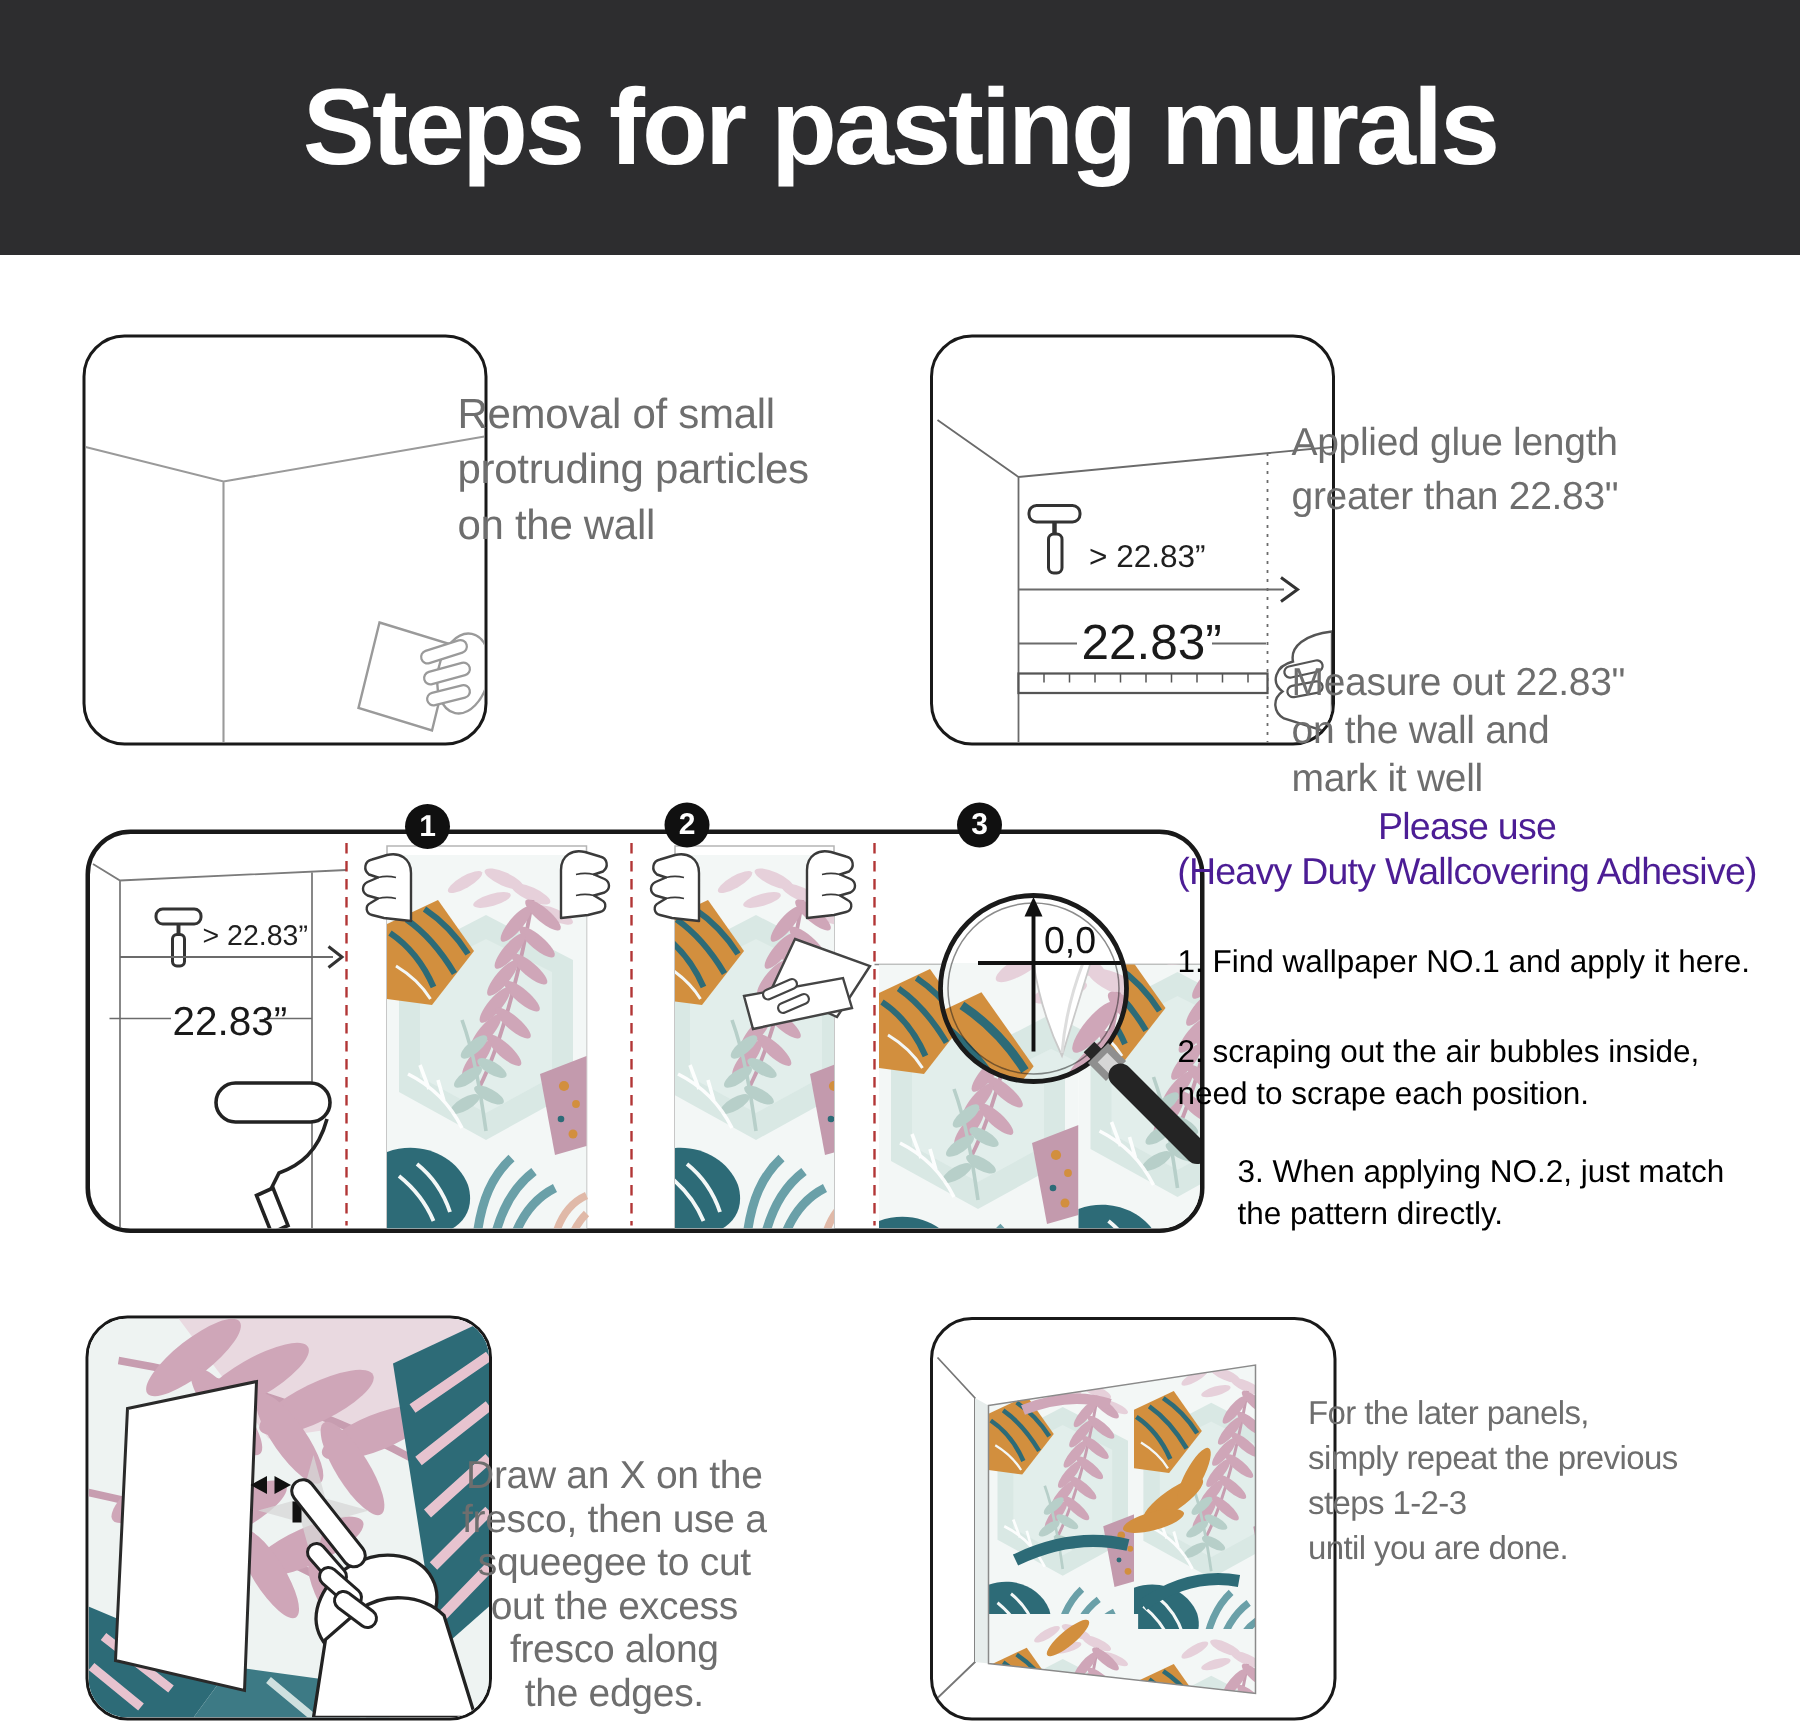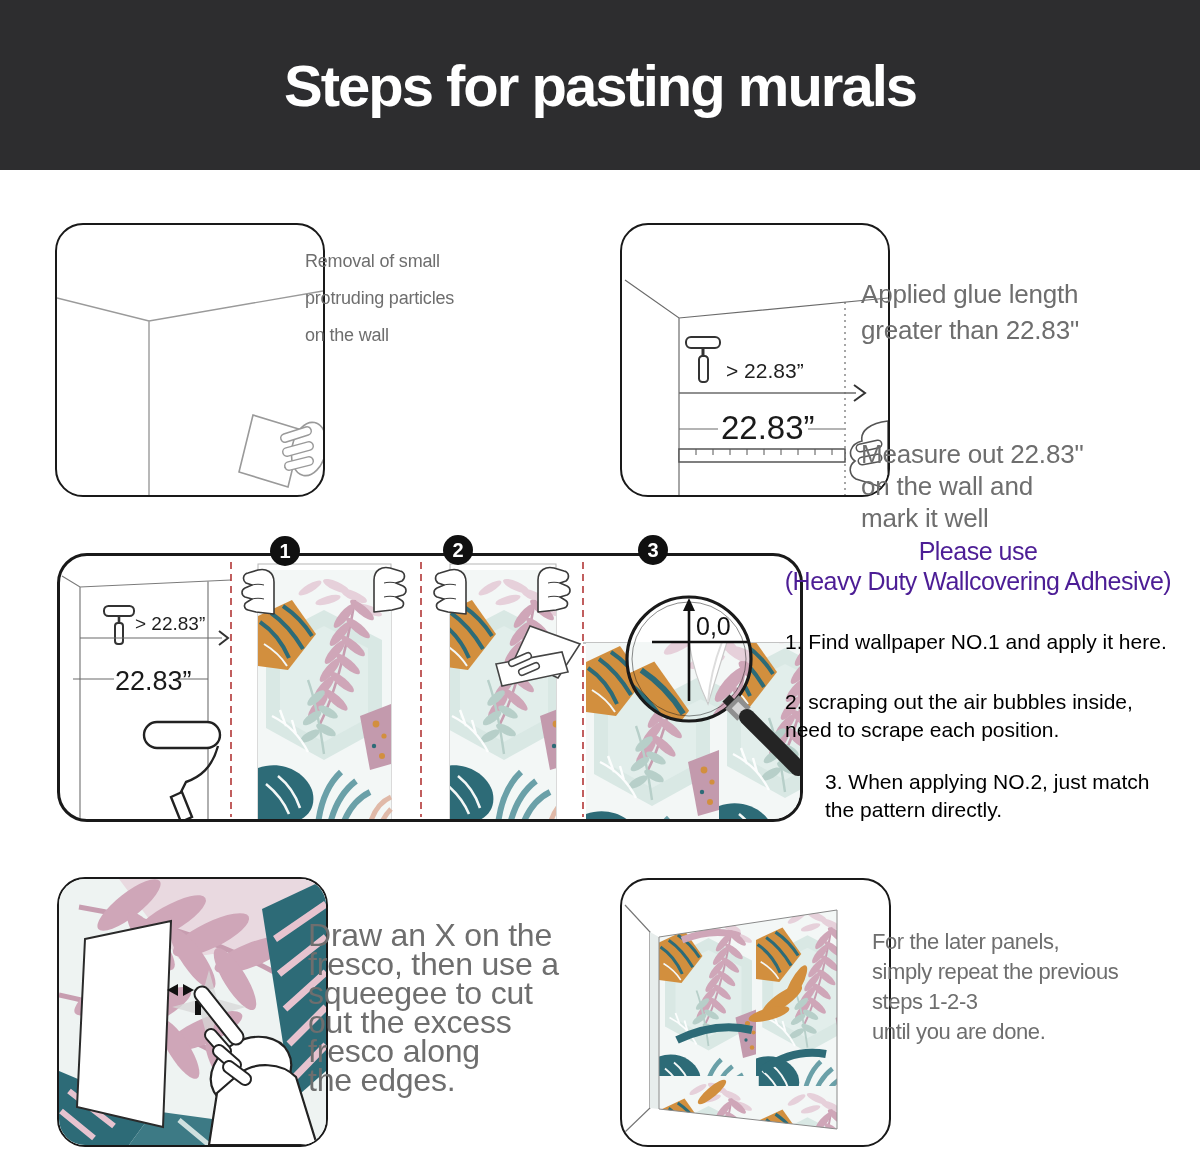--- a/index.html
+++ b/index.html
@@ -1,30 +1,30 @@
 <!DOCTYPE html>
 <html><head>
 <meta charset="utf-8">
 <style>
   html,body{margin:0;padding:0;background:#ffffff;}
   .canvas{position:relative;width:1200px;height:1152px;background:#ffffff;overflow:hidden;
           font-family:"Liberation Sans",sans-serif;}
   .header{position:absolute;left:0;top:0;width:1200px;height:170px;background:#2d2d2f;
           display:flex;align-items:center;justify-content:center;}
-  .header h1{margin:0;color:#ffffff;font-size:58px;font-weight:700;letter-spacing:-2px;
+  .header h1{margin:0;color:#ffffff;font-size:72px;font-weight:700;letter-spacing:-2px;
              font-family:"Liberation Sans",sans-serif;}
   .card{position:absolute;background:#ffffff;border:2px solid #191919;border-radius:28px;
         overflow:hidden;box-sizing:border-box;margin-left:40px;}
   .card svg{position:absolute;left:0;top:0;width:100%;height:100%;display:block;}
   #card-steps{border-radius:30px;border-width:3px;}
   .caption{position:absolute;color:#6e6e6e;white-space:pre-line;letter-spacing:-0.2px;}
-  .cap-a{left:305px;top:243px;font-size:18px;line-height:37px;}
+  .cap-a{left:305px;top:257px;font-size:28px;line-height:37px;}
   .cap-b1{left:861px;top:276px;font-size:26px;line-height:36px;}
   .cap-b2{left:861px;top:438px;font-size:26px;line-height:32px;}
-  .cap-c{left:308px;top:921px;font-size:32px;line-height:29px;}
+  .cap-c{left:308px;top:969px;font-size:26px;line-height:29px;text-align:center;}
   .cap-d{left:872px;top:927px;font-size:22px;line-height:30px;letter-spacing:-0.4px;}
   .adhesive-note{left:782px;top:536px;width:392px;font-size:25px;line-height:30px;
                  text-align:center;color:#4c1d95;letter-spacing:-0.5px;}
   .instr{position:absolute;left:785px;color:#000000;font-size:21px;line-height:28px;
          white-space:pre-line;letter-spacing:0px;}
   .instr1{top:628px;} .instr2{top:688px;} .instr3{top:768px;margin-left:40px;}
   .badge{position:absolute;width:30px;height:30px;border-radius:50%;background:#101010;
          color:#ffffff;font-size:20px;font-weight:700;display:flex;align-items:center;
          justify-content:center;z-index:6;}
   .b1{left:270px;top:536px;} .b2{left:443px;top:535px;} .b3{left:638px;top:535px;}

